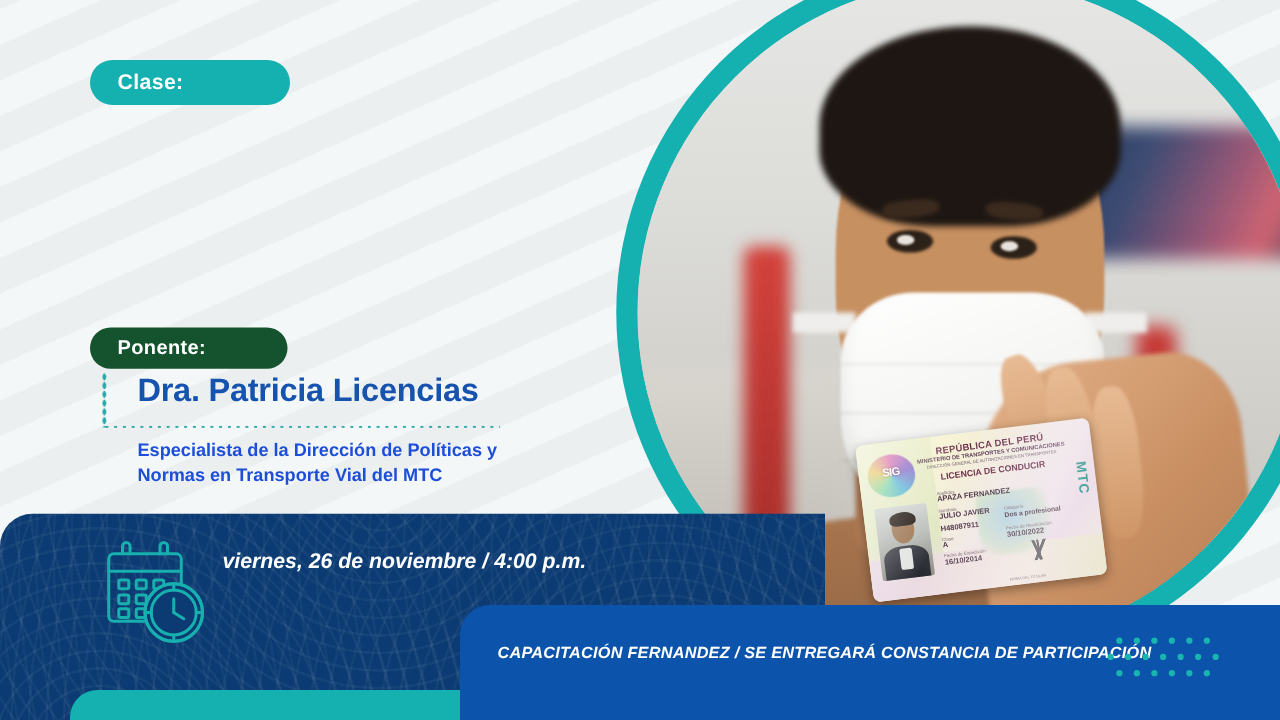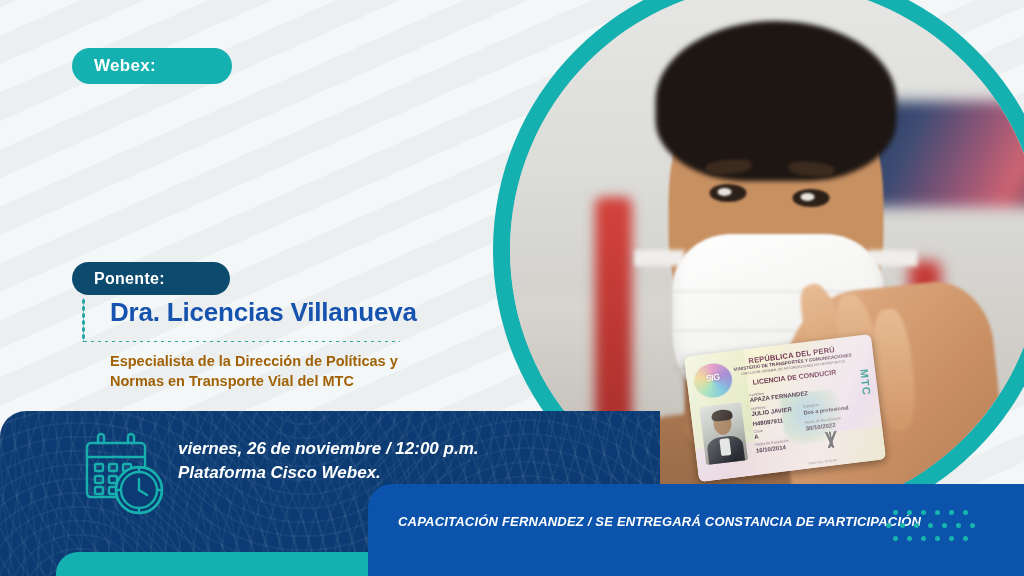--- a/index.html
+++ b/index.html
@@ -313,21 +313,21 @@
   .pill-taller {
     left:72px; top:48px;
     width:160px; height:36px;
     background:#15b0b0;
     padding-left:22px;
     font-size:17px;
   }
   .pill-ponente {
     left:72px; top:262px;
     width:158px; height:33px;
-    background:#0c4a6e;
+    background:#14532d;
     padding-left:22px;
     font-size:16px;
   }
 
   
   .title {
     position:absolute;
     left:78px; top:88px;
     width:500px;
     color:#1653ae;
@@ -363,21 +363,21 @@
     color:#1653ae;
     font-size:26px;
     font-weight:bold;
     letter-spacing:-.2px;
     white-space:nowrap;
   }
   .speaker-role {
     position:absolute;
     left:28px; top:56px;
     width:340px;
-    color:#a16207;
+    color:#1d4ed8;
     font-size:14.5px;
     font-weight:bold;
     line-height:1.35;
   }
 
   
   .navy-band {
     position:absolute;
     left:0; top:411px;
     width:660px; height:165px;
@@ -522,29 +522,29 @@
     <div class="lic-val" style="left:112px; top:67px; font-size:5.4px;">Dos a profesional</div>
     <div class="lic-field" style="left:112px; top:78px;">Fecha de Revalidación</div>
     <div class="lic-val" style="left:112px; top:83px;">30/10/2022</div>
 
     <div class="lic-sign"></div>
     <div class="lic-foot">FIRMA DEL TITULAR</div>
     <div class="lic-mtc">MTC</div>
     <div class="lic-sheen"></div>
   </div>
 
-  <div class="pill pill-taller">Webex:</div>
+  <div class="pill pill-taller">Clase:</div>
 
 
   <div class="pill pill-ponente">Ponente:</div>
 
   <div class="speaker-block">
     <div class="dot-v"></div>
     <div class="dot-h"></div>
-    <div class="speaker-name">Dra. Licencias Villanueva</div>
+    <div class="speaker-name">Dra. Patricia Licencias</div>
     <div class="speaker-role">Especialista de la Dirección de Políticas y Normas en Transporte Vial del MTC</div>
   </div>
 
   <div class="navy-band">
     <div class="navy-pattern"></div>
   </div>
 
   <div class="cal-icon">
     <svg viewBox="0 0 96 86" width="96" height="86" fill="none" stroke="#17b0ae" stroke-width="2.4" stroke-linecap="round" stroke-linejoin="round">
       <rect x="11" y="11" width="58" height="54" rx="4"></rect>
@@ -565,22 +565,21 @@
       <line x1="63" y1="58" x2="63" y2="47"></line>
       <line x1="63" y1="58" x2="71" y2="63"></line>
       <line x1="63" y1="37" x2="63" y2="40"></line>
       <line x1="63" y1="76" x2="63" y2="79"></line>
       <line x1="42" y1="58" x2="45" y2="58"></line>
       <line x1="81" y1="58" x2="84" y2="58"></line>
     </svg>
   </div>
 
   <div class="datetime">
-    <div>viernes, 26 de noviembre / 12:00 p.m.</div>
-    <div>Plataforma Cisco Webex.</div>
+    <div>viernes, 26 de noviembre / 4:00 p.m.</div>
   </div>
 
   <div class="teal-bar"></div>
 
   <div class="blue-banner">
     <div class="banner-text">CAPACITACIÓN FERNANDEZ / SE ENTREGARÁ CONSTANCIA DE PARTICIPACIÓN</div>
     <div class="dot-grid">
         <span style="left: 7px; top: 0px;"></span>
         <span style="left: 21px; top: 0px;"></span>
         <span style="left: 35px; top: 0px;"></span>

